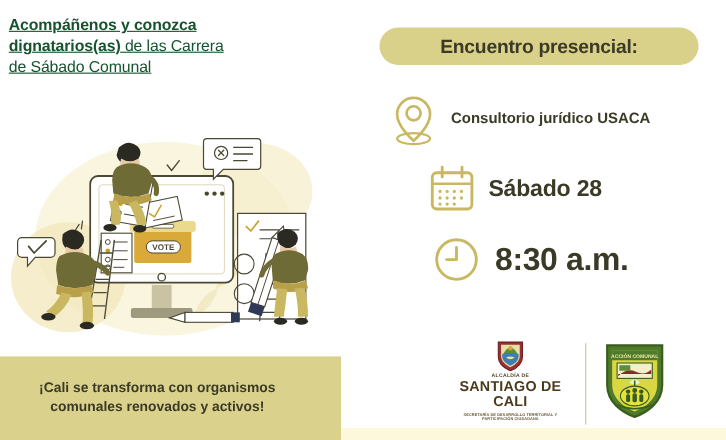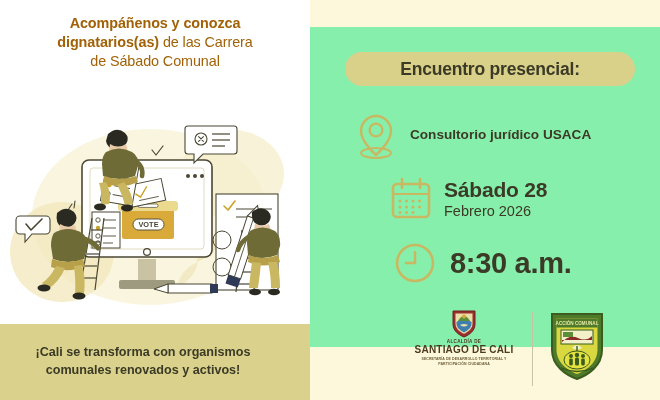--- a/index.html
+++ b/index.html
@@ -10,46 +10,46 @@
   }
   .poster { position:relative; width:660px; height:400px; background:#FDF8DC; }
 
   
   .left-panel {
     position:absolute; left:0; top:0; width:310px; height:400px;
     background:#FFFFFF;
   }
   .headline {
     position:absolute; left:8px; top:14px; width:294px;
-    text-align:center; color:#a16207;
+    text-align:left; color:#14532d;
     font-size:14.4px; font-weight:700; line-height:1.32;
     letter-spacing:-0.1px;
+    text-decoration:underline;
   }
   .headline .lite { font-weight:400; }
 
   
   .illus { position:absolute; left:0; top:112px; width:269px; height:215px; }
   .illus svg { display:block; width:310px; height:215px; }
 
   
   .banner {
     position:absolute; left:0; top:324px; width:310px; height:76px;
     background:#DAD28C;
     display:flex; align-items:center; 
   }
   .banner-text {
     width:286px; text-align:center; color:#3B3A26;
     font-size:12.6px; font-weight:700; line-height:1.4;
   }
 
   
   .right-panel {
-    position:absolute; left:310px; top:0; width:350px; height:320px;
-    background:#86efac;
-    margin-top:27px;
+    position:absolute; left:310px; top:0; width:350px; height:389px;
+    background:#ffffff;
   }
   .pill {
     position:absolute; left:35px; top:25px; width:290px; height:34px;
     background:#D9D08A; border-radius:17px;
     display:flex; align-items:center; justify-content:center;
   }
   .pill-text {
     color:#3B3A26; font-size:17.5px; font-weight:700; letter-spacing:-0.2px;
   }
 
@@ -78,21 +78,21 @@
 
   
   .logos { position:absolute; left:400px; top:306px; width:195px; height:88px; }
   .logo-cali { position:absolute; left:8px; top:2px; width:112px; text-align:center; }
   .logo-divider {
     position:absolute; left:132px; top:6px; width:1px; height:74px;
     background:#C9C3A4;
   }
   .cali-crest { display:block; margin:0 auto; }
   .cali-l1 { font-size:4.6px; font-weight:700; color:#4A3B1E; letter-spacing:0.3px; margin-top:1px; }
-  .cali-l2 { font-size:10px; font-weight:700; color:#4A3B1E; letter-spacing:0.2px; line-height:1.1; }
+  .cali-l2 { font-size:13px; font-weight:700; color:#4A3B1E; letter-spacing:0.2px; line-height:1.1; }
   .cali-l3 { font-size:3.5px; font-weight:700; color:#6B5B35; line-height:1.35; margin-top:2px; letter-spacing:0.1px; }
   .logo-jac { position:absolute; left:148px; top:4px; }
 </style>
 </head>
 <body>
 
 <div class="poster">
 
   <div class="left-panel">
 
@@ -294,21 +294,20 @@
             <circle cx="25" cy="32" r="1.5"></circle>
               <circle cx="31.5" cy="32" r="1.5"></circle>
             <circle cx="12" cy="37.5" r="1.5"></circle>
               <circle cx="18.5" cy="37.5" r="1.5"></circle>
             <circle cx="25" cy="37.5" r="1.5"></circle>
           </g>
         </svg>
       </div>
       <div class="date-text">
         <div class="date-day">Sábado 28</div>
-        <div class="date-month">Febrero 2026</div>
       </div>
     </div>
 
     <div class="row row-time">
       <div class="icon-box icon-time">
         <svg viewBox="0 0 46 48" width="46" height="48" xmlns="http://www.w3.org/2000/svg">
           <circle cx="23" cy="24" r="18" fill="none" stroke="#C9B861" stroke-width="2.6"></circle>
           <path d="M23 13 v11 h-9" fill="none" stroke="#C9B861" stroke-width="2.6" stroke-linecap="round" stroke-linejoin="round"></path>
         </svg>
       </div>

